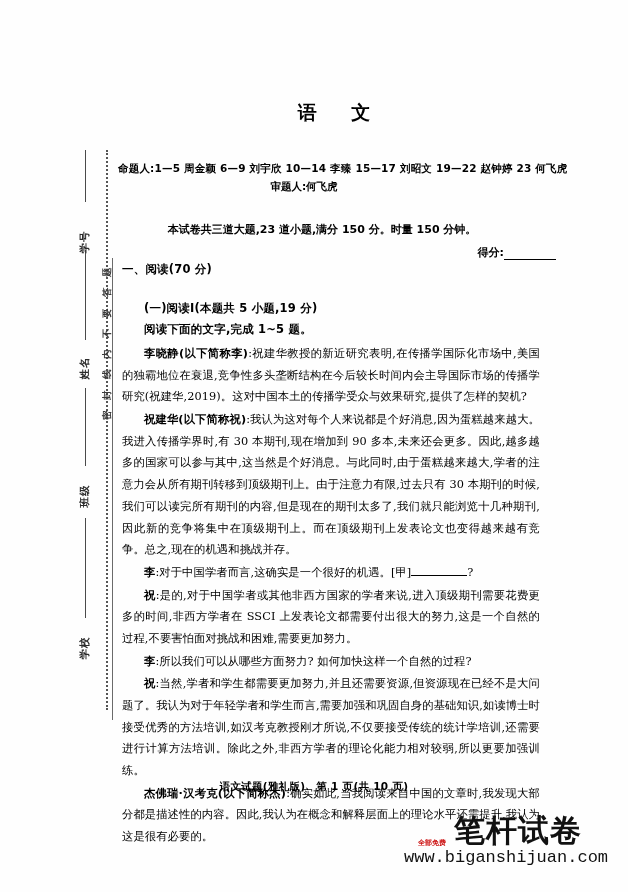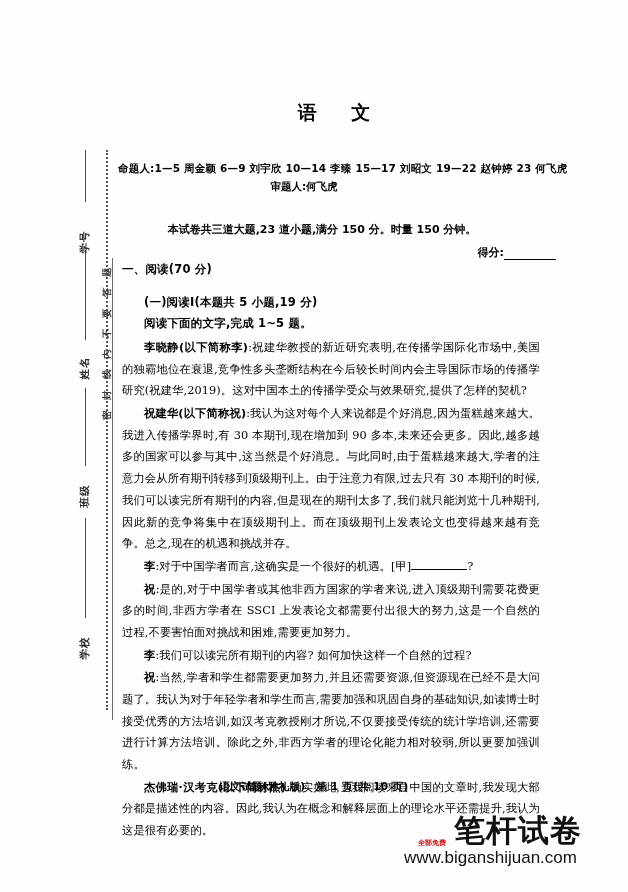--- a/index.html
+++ b/index.html
@@ -160,21 +160,21 @@
   .body-col {
     position: absolute;
     left: 122px;
     top: 262px;
     width: 418px;
   }
   .sec-head {
     font-size: 11.5px;
     font-weight: bold;
     font-family: "DejaVu Sans", "Liberation Sans", sans-serif;
-    margin: 0 0 18px 0;
+    margin: 0 0 24px 0;
     letter-spacing: 0.2px;
   }
   .sub-head {
     font-size: 11.5px;
     font-weight: bold;
     font-family: "DejaVu Sans", "Liberation Sans", sans-serif;
     margin: 0 0 6px 0;
     text-indent: 22px;
     letter-spacing: 0.2px;
   }
@@ -236,21 +236,21 @@
     font-family: "DejaVu Sans", "Liberation Sans", sans-serif;
     color: #cc1111;
     letter-spacing: 0px;
     white-space: nowrap;
     margin-left: 12px;
   }
   .wm-url {
     position: absolute;
     left: 2px; top: 38px;
     font-size: 17px;
-    font-family: Liberation Sans, sans-serif;
+    font-family: Liberation Mono, monospace;
     color: #111;
     letter-spacing: 0px;
     white-space: nowrap;
   }
 </style>
 </head>
 <body>
 
 <div class="page">
 
@@ -295,21 +295,21 @@
     <p class="sub-head">阅读下面的文字,完成 1~5 题。</p>
 
     <p class="para"><span class="spk">李晓静(以下简称李)</span><span>:祝建华教授的新近研究表明,在传播学国际化市场中,美国的独霸地位在衰退,竞争性多头垄断结构在今后较长时间内会主导国际市场的传播学研究(祝建华,2019)。这对中国本土的传播学受众与效果研究,提供了怎样的契机?</span></p>
 
     <p class="para"><span class="spk">祝建华(以下简称祝)</span><span>:我认为这对每个人来说都是个好消息,因为蛋糕越来越大。我进入传播学界时,有 30 本期刊,现在增加到 90 多本,未来还会更多。因此,越多越多的国家可以参与其中,这当然是个好消息。与此同时,由于蛋糕越来越大,学者的注意力会从所有期刊转移到顶级期刊上。由于注意力有限,过去只有 30 本期刊的时候,我们可以读完所有期刊的内容,但是现在的期刊太多了,我们就只能浏览十几种期刊,因此新的竞争将集中在顶级期刊上。而在顶级期刊上发表论文也变得越来越有竞争。总之,现在的机遇和挑战并存。</span></p>
 
     <p class="para"><span class="spk">李</span><span>:对于中国学者而言,这确实是一个很好的机遇。[甲]</span><span class="blank-inline"></span><span>?</span></p>
 
     <p class="para"><span class="spk">祝</span><span>:是的,对于中国学者或其他非西方国家的学者来说,进入顶级期刊需要花费更多的时间,非西方学者在 SSCI 上发表论文都需要付出很大的努力,这是一个自然的过程,不要害怕面对挑战和困难,需要更加努力。</span></p>
 
-    <p class="para"><span class="spk">李</span><span>:我们可以读完所有期刊的内容? 如何加快这样一个自然的过程?</span></p>
+    <p class="para"><span class="spk">李</span><span>:所以我们可以从哪些方面努力? 如何加快这样一个自然的过程?</span></p>
 
     <p class="para"><span class="spk">祝</span><span>:当然,学者和学生都需要更加努力,并且还需要资源,但资源现在已经不是大问题了。我认为对于年轻学者和学生而言,需要加强和巩固自身的基础知识,如读博士时接受优秀的方法培训,如汉考克教授刚才所说,不仅要接受传统的统计学培训,还需要进行计算方法培训。除此之外,非西方学者的理论化能力相对较弱,所以更要加强训练。</span></p>
 
     <p class="para"><span class="spk">杰佛瑞·汉考克(以下简称杰)</span><span>:确实如此,当我阅读来自中国的文章时,我发现大部分都是描述性的内容。因此,我认为在概念和解释层面上的理论水平还需提升,我认为这是很有必要的。</span></p>
   </div>
 
   <div class="footer">语文试题(雅礼版)　第 1 页(共 10 页)</div>
 
   <div class="watermark">
     <div class="wm-cn">笔杆试卷</div>

